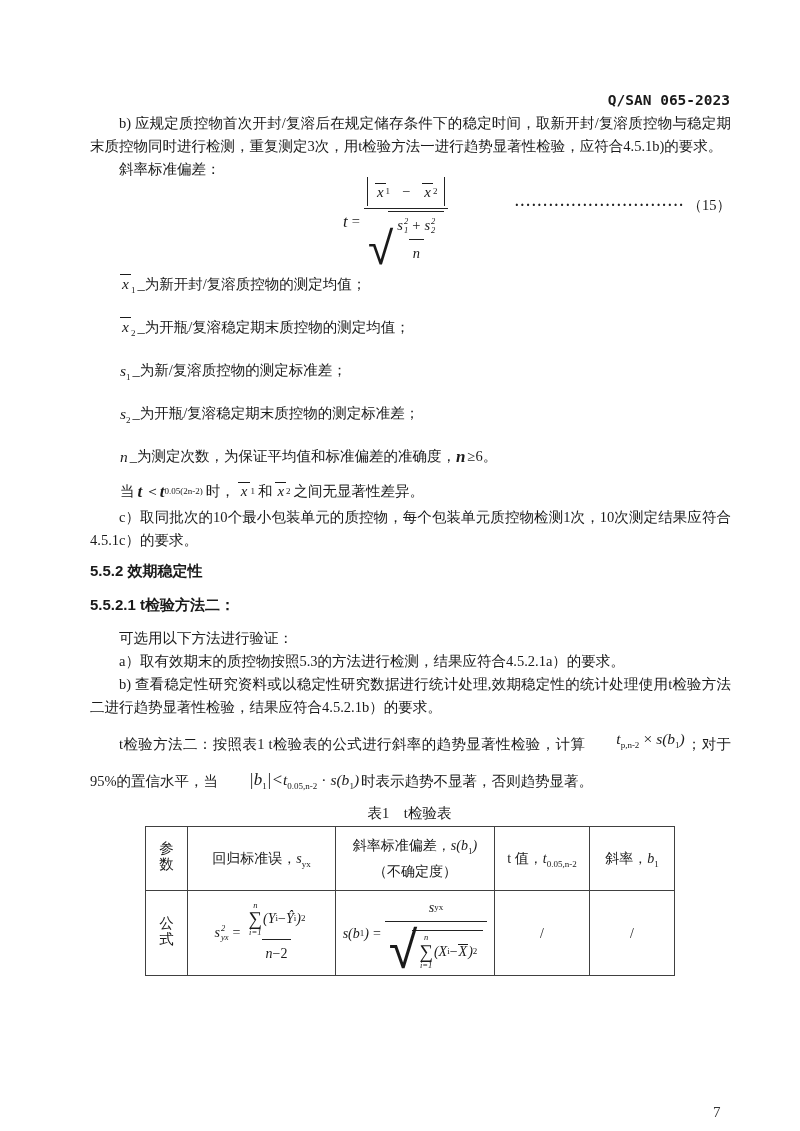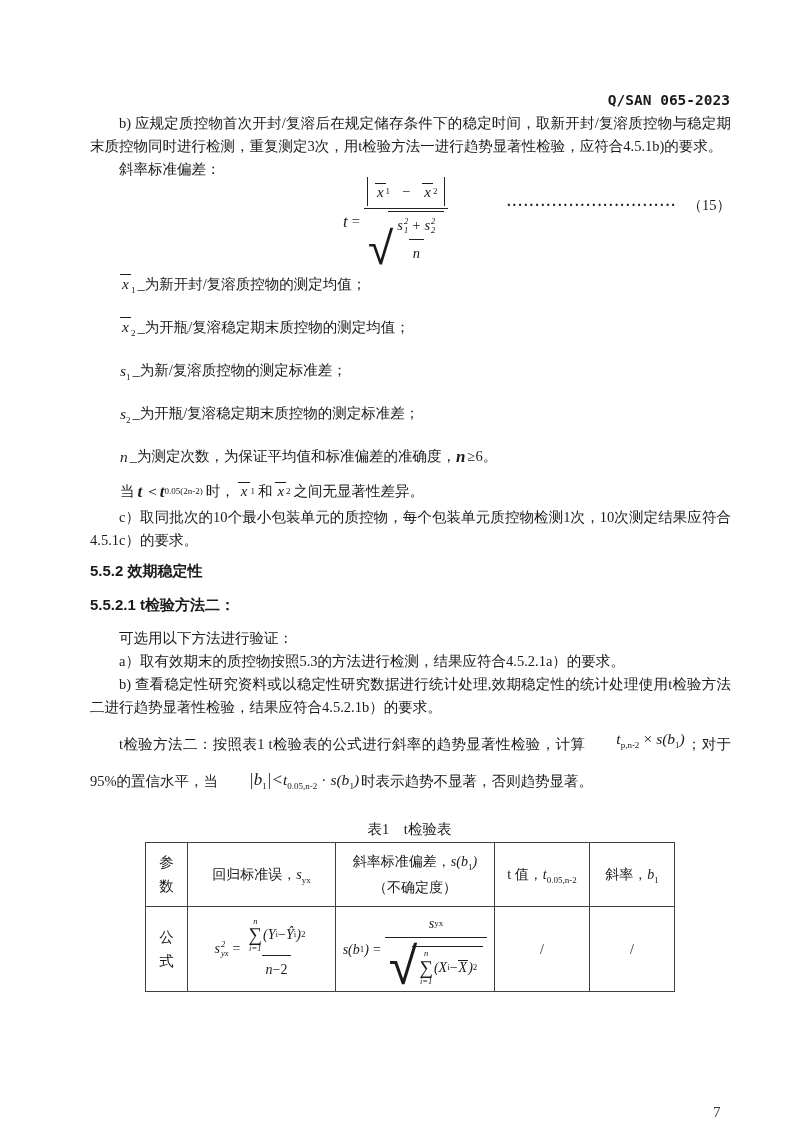--- a/index.html
+++ b/index.html
@@ -33,41 +33,41 @@
   .substack{display:inline-flex;flex-direction:column;align-items:flex-start;line-height:1.05;
             vertical-align:-4px;margin-left:1px;}
   .substack span{font-size:8.5px;font-style:italic;}
   .sqr{display:inline-flex;align-items:flex-end;}
   .rs{font-family:"DejaVu Sans",sans-serif;font-weight:300;font-size:46px;line-height:40px;
       margin-right:-5px;transform:translateY(3px);}
   .rs2{font-size:52px;line-height:46px;}
   .rc{border-top:1.4px solid #222;padding:2px 6px 0;display:inline-flex;align-items:center;}
   .leader{margin-left:auto;display:flex;align-items:center;position:relative;top:-16px;}
   .dots{font-weight:700;font-size:14px;letter-spacing:1px;color:#222;}
-  .eqnum{margin-left:11px;font-size:14.5px;}
+  .eqnum{margin-left:3px;font-size:14.5px;}
   
   .defrow{margin:17px 0 0 30px;height:26px;display:flex;align-items:flex-start;}
   .defrow.first{margin-top:8px;}
   .dsym i{font-style:italic;font-size:15.5px;}
   .dtext{margin-left:2px;}
   .bt{font-style:italic;font-weight:700;font-size:17px;}
   .cond{margin-top:5px;padding-left:30px;height:30px;display:flex;align-items:center;}
   .cond .gap{padding:0 3px;}
   .m2{line-height:36px;margin-top:2px;}
   .raised{display:inline-block;font-size:15.5px;vertical-align:5px;padding:0 2px;}
   .raised2{display:inline-block;font-size:15.5px;vertical-align:1px;padding:0 2px;}
   .absbar{font-size:17px;}
   
-  .caption{width:529px;margin:20px 0 0 55px;text-align:center;font-size:14.5px;line-height:20px;}
+  .caption{width:529px;margin:4px 0 0 55px;text-align:center;font-size:14.5px;line-height:20px;}
   table.ttable{border-collapse:collapse;margin:3px 0 0 55px;table-layout:fixed;width:529px;}
   .ttable td{border:1.5px solid #404040;text-align:center;vertical-align:middle;font-size:14px;
              padding:0 2px;}
   .hrow td{height:63px;line-height:26px;}
   .brow td{height:84px;}
-  .vtext{display:inline-block;width:15px;word-break:break-all;line-height:24px;font-size:14.5px;}
+  .vtext{display:inline-block;width:15px;word-break:break-all;line-height:16px;font-size:14.5px;}
   .sum{display:inline-flex;flex-direction:column;align-items:center;line-height:1;margin:0 1px;}
   .sum .lim{font-size:8.5px;font-style:italic;line-height:1.1;}
   .sum .sigma{font-size:19px;line-height:0.95;font-style:normal;}
   .mrow{display:inline-flex;align-items:center;font-size:14px;}
   .obar{display:inline-block;border-top:1.2px solid #1a1a1a;line-height:1.05;padding:0 1px;}
   .slash{font-size:15px;}
   .pagenum{position:absolute;left:713px;top:1104px;font-size:15px;color:#333;}
 </style>
 </head>
 <body>

